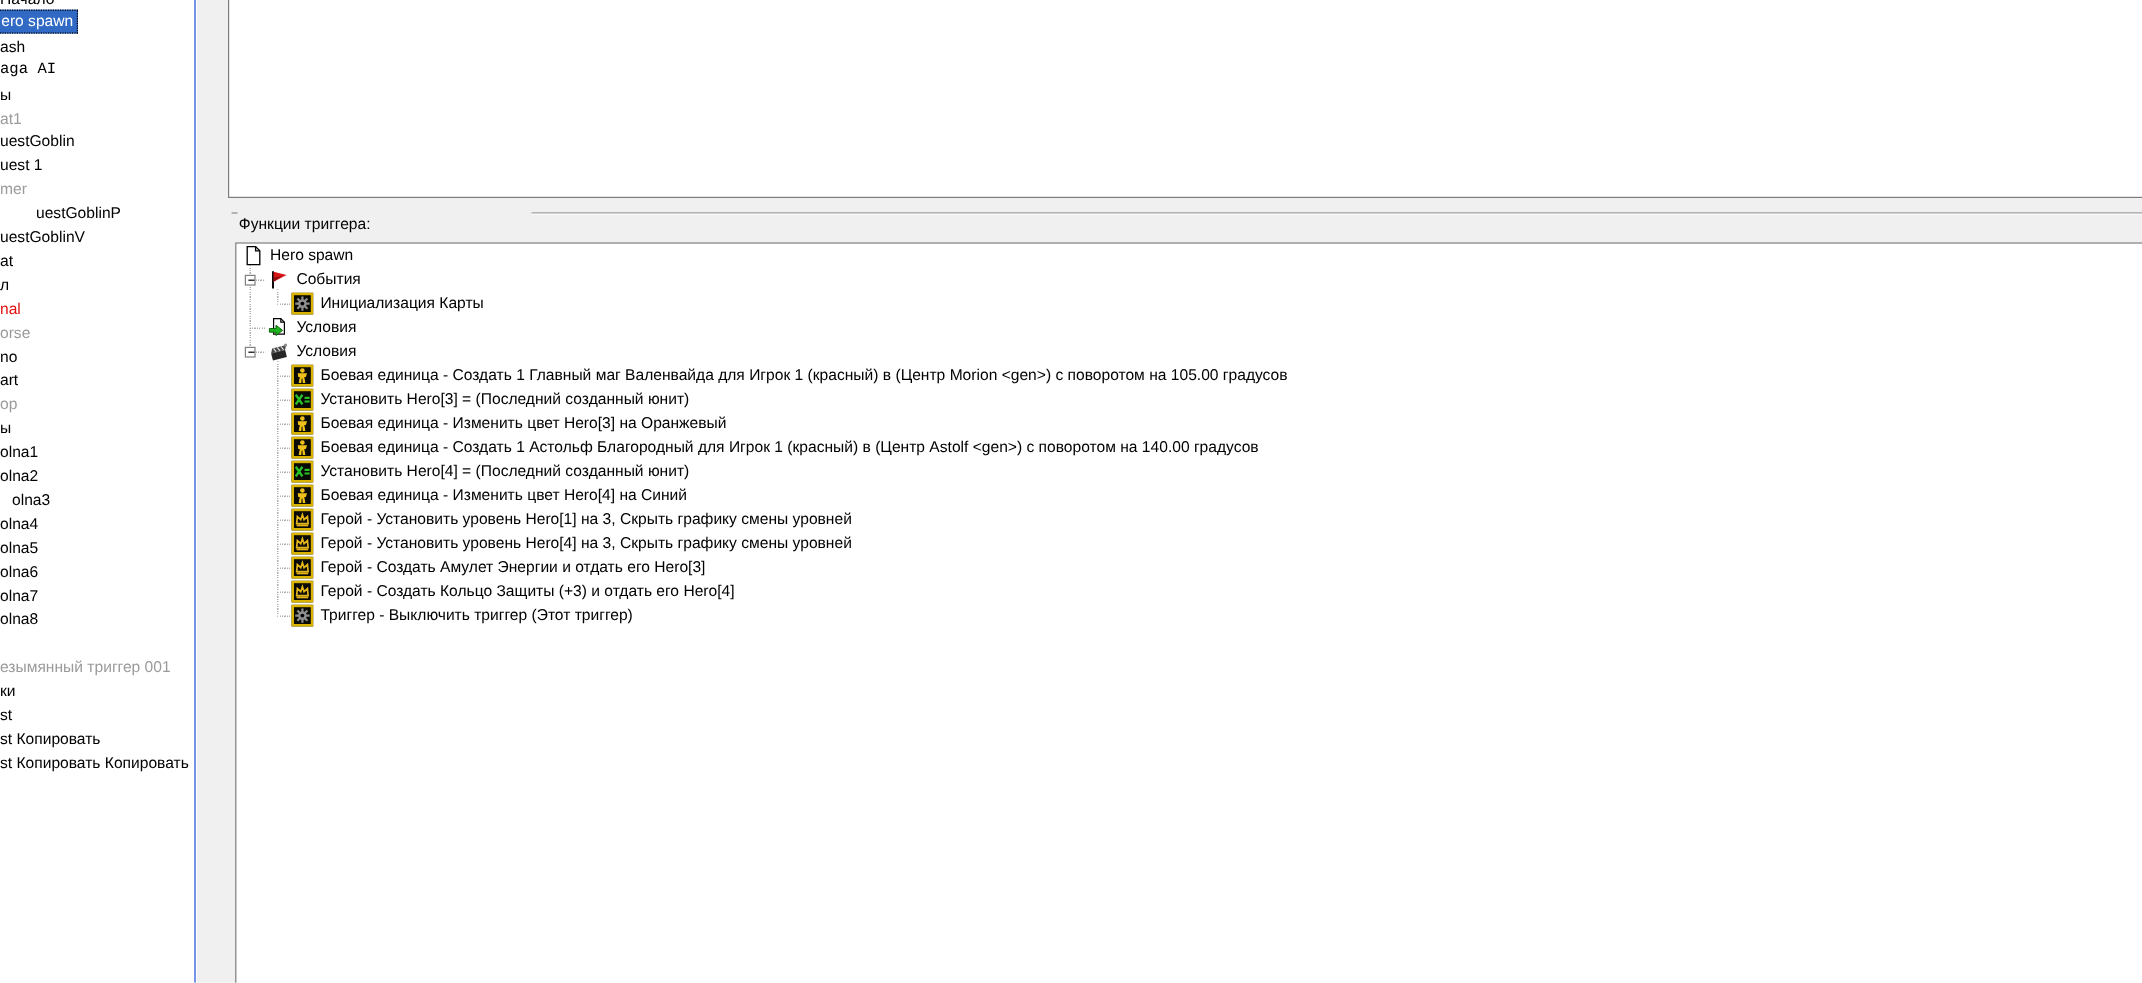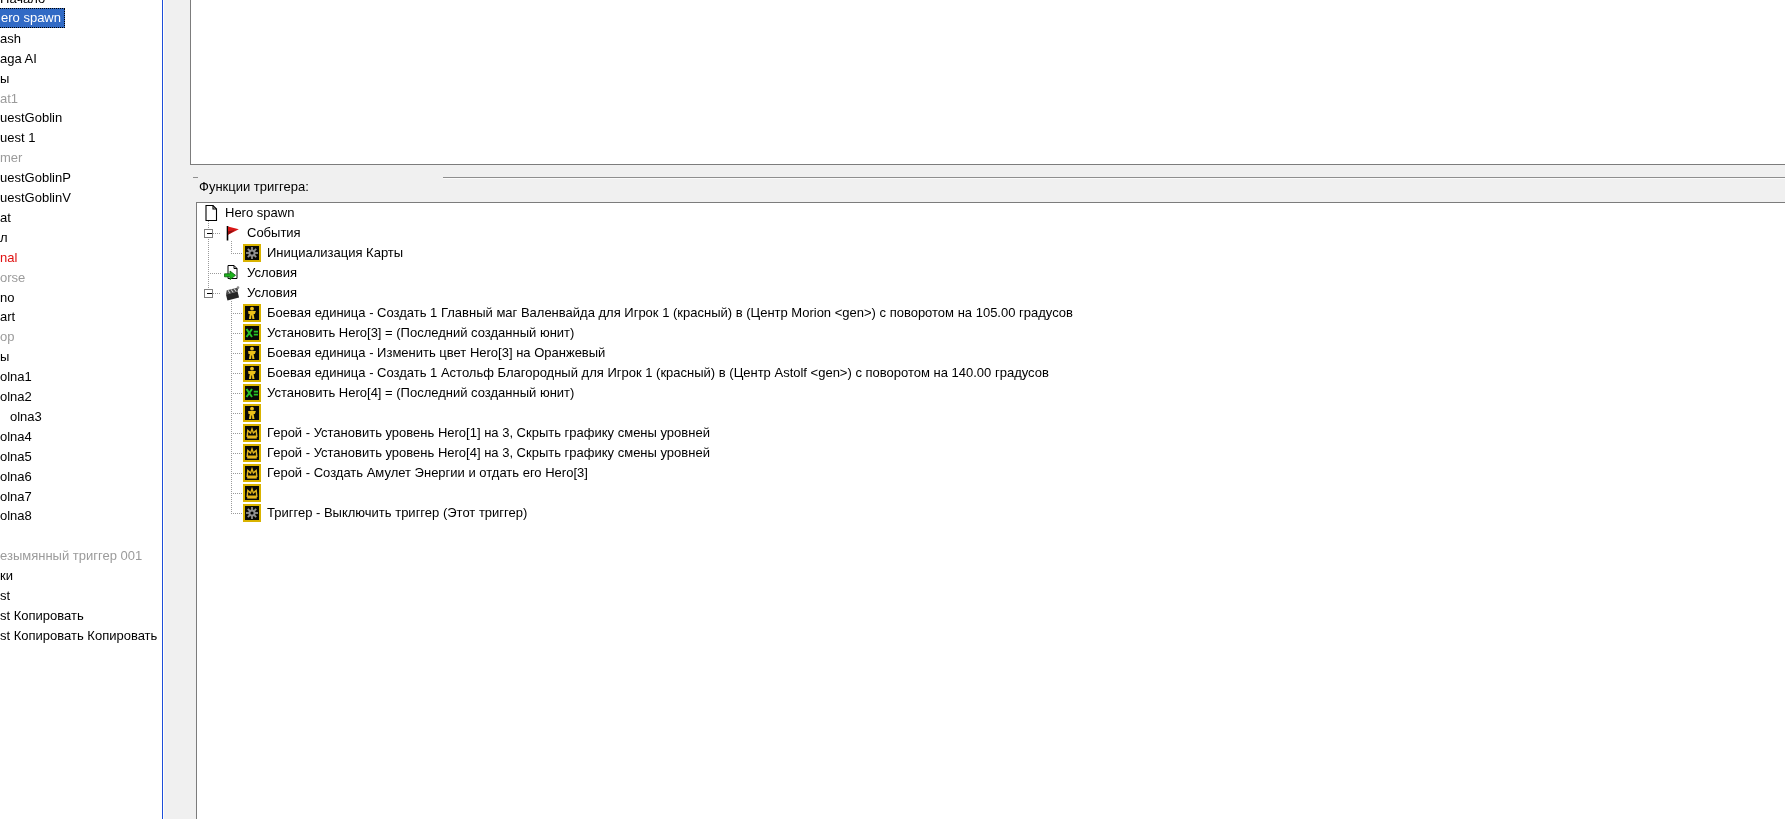--- a/index.html
+++ b/index.html
@@ -60,27 +60,27 @@
 </style>
 </head>
 <body>
 
 <div id="main-bg"></div>
 
 <div id="sidebar">
     <div class="srow" style="top: -12px;"><span class="slabel">Начало</span></div>
     <div class="srow sel" style="top: 7.9px;"><span class="slabel">ero spawn</span></div>
     <div class="srow" style="top: 27.8px;"><span class="slabel">ash</span></div>
-    <div class="srow" style="top: 47.7px;"><span class="slabel">aga AI</span></div>
+    <div class="srow" style="top: 47.7px; font-family: Liberation Mono, monospace;"><span class="slabel">aga AI</span></div>
     <div class="srow" style="top: 67.6px;"><span class="slabel">ы</span></div>
     <div class="srow dis" style="top: 87.5px;"><span class="slabel">at1</span></div>
     <div class="srow" style="top: 107.4px;"><span class="slabel">uestGoblin</span></div>
     <div class="srow" style="top: 127.3px;"><span class="slabel">uest 1</span></div>
     <div class="srow dis" style="top: 147.2px;"><span class="slabel">mer</span></div>
-    <div class="srow" style="top: 167.1px;"><span class="slabel">uestGoblinP</span></div>
+    <div class="srow" style="top: 167.1px; margin-left: 30px;"><span class="slabel">uestGoblinP</span></div>
     <div class="srow" style="top: 187px;"><span class="slabel">uestGoblinV</span></div>
     <div class="srow" style="top: 206.9px;"><span class="slabel">at</span></div>
     <div class="srow" style="top: 226.8px;"><span class="slabel">л</span></div>
     <div class="srow alert" style="top: 246.7px;"><span class="slabel">nal</span></div>
     <div class="srow dis" style="top: 266.6px;"><span class="slabel">orse</span></div>
     <div class="srow" style="top: 286.5px;"><span class="slabel">no</span></div>
     <div class="srow" style="top: 306.4px;"><span class="slabel">art</span></div>
     <div class="srow dis" style="top: 326.3px;"><span class="slabel">op</span></div>
     <div class="srow" style="top: 346.2px;"><span class="slabel">ы</span></div>
     <div class="srow" style="top: 366.1px;"><span class="slabel">olna1</span></div>
@@ -229,20 +229,21 @@
         <span class="tlabel">Установить Hero[4] = (Последний созданный юнит)</span>
       </div>
       <div class="trow lv2" style="top: 200px;">
         <span class="hdots" style="left: 34px; width: 11px; top: 10px;"></span>
         <span class="ticon framed">
           <svg viewBox="0 0 14 14" fill="#edc11a">
             <circle cx="7" cy="2.7" r="1.9"></circle>
             <path d="M3.1 5.1 h7.8 l-1 3 h-1.3 l.9 5 h-2.2 l-.3 -3.6 h-.6 l-.3 3.6 h-2.2 l.9 -5 h-1.3 z"></path>
           </svg>
         </span>
+        <span class="tlabel">Боевая единица - Изменить цвет Hero[4] на Синий</span>
       </div>
       <div class="trow lv2" style="top: 220px;">
         <span class="hdots" style="left: 34px; width: 11px; top: 10px;"></span>
         <span class="ticon framed">
           <svg viewBox="0 0 14 14">
             <path d="M2.2 10.3 L2.8 4.4 L5.6 7.1 L7 2.9 L8.4 7.1 L11.2 4.4 L11.8 10.3 Z" fill="none" stroke="#e3b41c" stroke-width="1.4"></path>
             <rect x="2.2" y="11" width="9.6" height="1.6" fill="#e3b41c"></rect>
           </svg>
         </span>
         <span class="tlabel">Герой - Установить уровень Hero[1] на 3, Скрыть графику смены уровней</span>
@@ -268,20 +269,21 @@
         <span class="tlabel">Герой - Создать Амулет Энергии и отдать его Hero[3]</span>
       </div>
       <div class="trow lv2" style="top: 280px;">
         <span class="hdots" style="left: 34px; width: 11px; top: 10px;"></span>
         <span class="ticon framed">
           <svg viewBox="0 0 14 14">
             <path d="M2.2 10.3 L2.8 4.4 L5.6 7.1 L7 2.9 L8.4 7.1 L11.2 4.4 L11.8 10.3 Z" fill="none" stroke="#e3b41c" stroke-width="1.4"></path>
             <rect x="2.2" y="11" width="9.6" height="1.6" fill="#e3b41c"></rect>
           </svg>
         </span>
+        <span class="tlabel">Герой - Создать Кольцо Защиты (+3) и отдать его Hero[4]</span>
       </div>
       <div class="trow lv2" style="top: 300px;">
         <span class="hdots" style="left: 34px; width: 11px; top: 10px;"></span>
         <span class="ticon framed">
           <svg viewBox="0 0 14 14">
             <g stroke="#8f8f8f" stroke-width="1.8">
               <line x1="7" y1="1" x2="7" y2="13"></line>
               <line x1="1" y1="7" x2="13" y2="7"></line>
               <line x1="2.8" y1="2.8" x2="11.2" y2="11.2"></line>
               <line x1="11.2" y1="2.8" x2="2.8" y2="11.2"></line>

